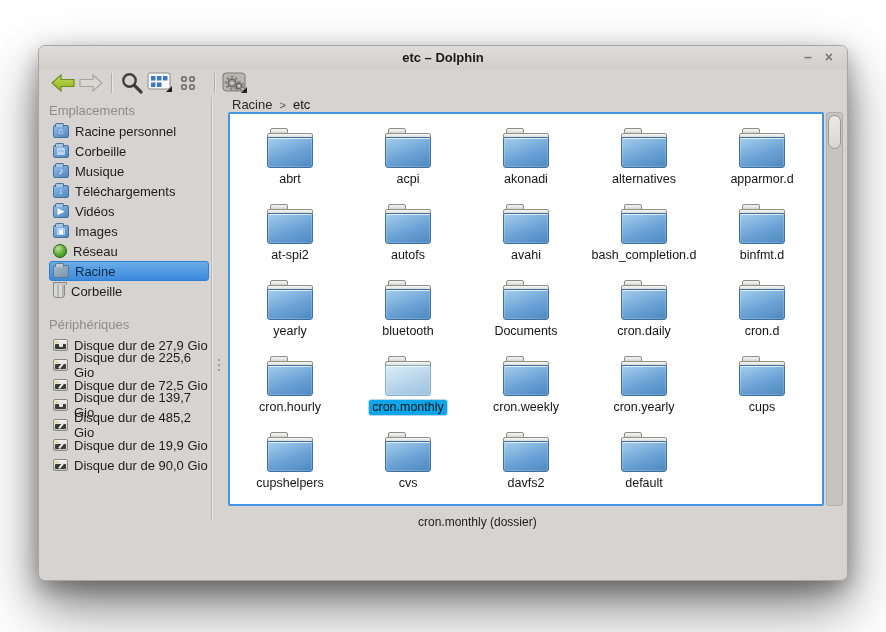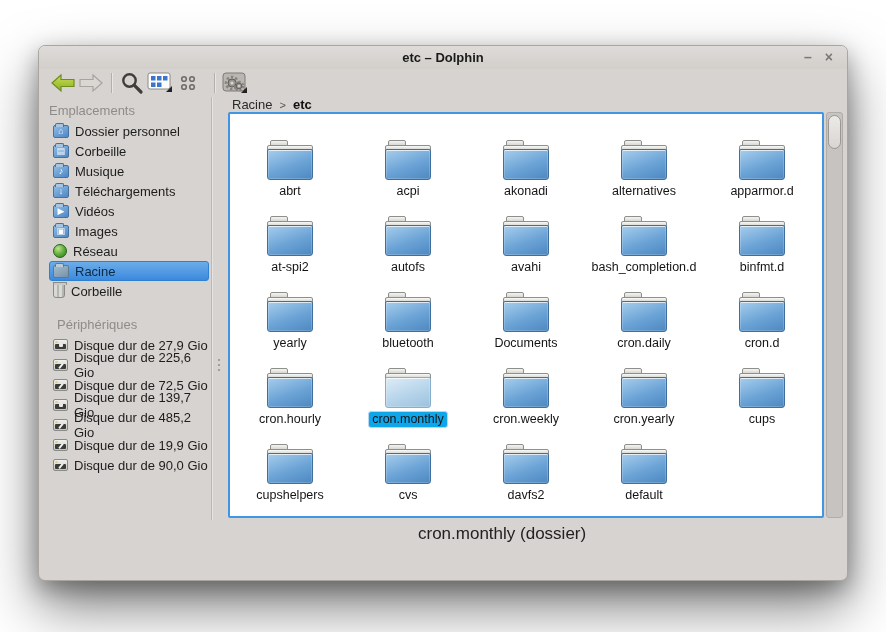--- a/index.html
+++ b/index.html
@@ -27,21 +27,21 @@
   .tsep { width: 1px; height: 20px; background: #b3b0ac; box-shadow: 1px 0 0 #e8e5e2; margin: 0 6px; }
   .gear-margin { margin-left: 12px; }
 
   
   .content { display: flex; height: 423px; }
 
   
   .sidebar { flex: 0 0 173px; padding: 4px 0 0 10px; border-right: 1px solid #bcb9b5;
     box-shadow: 1px 0 0 #e6e3e0; font-size: 13px; color: #1d1d1d; }
   .section-header { height: 20px; line-height: 20px; color: #8e8c89; }
-  .section-header.second { margin-top: 14px; margin-left: 8px; }
+  .section-header.second { margin-top: 14px; }
   ul.plist { list-style: none; }
   ul.plist li { height: 20px; display: flex; align-items: center; gap: 6px; padding-left: 3px;
     margin-right: 2px; border-radius: 3px; border: 1px solid transparent; }
   ul.plist li.selected {
     background: linear-gradient(#6cadea, #3c89dd);
     border: 1px solid #2f7fd2; color: #0e2b45;
   }
 
   
   .picon { position: relative; width: 16px; height: 13px; flex: 0 0 16px; border-radius: 2px;
@@ -74,26 +74,26 @@
   
   .splitter { flex: 0 0 16px; position: relative; }
   .splitter .dots { position: absolute; left: 6px; top: 262px; display: flex; flex-direction: column; gap: 3px; }
   .splitter .dots i { width: 2px; height: 2px; background: #8e8b88; border-radius: 50%; }
 
   
   .main { flex: 1; display: flex; flex-direction: column; padding-right: 4px; }
   .breadcrumb { height: 26px; display: flex; align-items: center; gap: 7px; padding-left: 4px;
     font-size: 13px; color: #2a2a2a; }
   .breadcrumb .sep { font-size: 11px; color: #555; }
-  .breadcrumb .current { font-weight: bold; color: #111; }
+  .breadcrumb .current { font-weight: normal; color: #111; }
 
   .viewrow { flex: 1; display: flex; }
   .view { flex: 1; background: #ffffff; border: 2px solid #4295e2; border-radius: 2px;
     display: grid; grid-template-columns: repeat(5, 118px); grid-auto-rows: 76px;
-    align-content: start; padding: 22px 0 0 1px; overflow: hidden; }
+    align-content: start; padding: 10px 0 0 1px; overflow: hidden; }
 
   .cell { display: flex; flex-direction: column; align-items: center; justify-content: flex-start; padding-top: 4px; }
   .foldericon { position: relative; width: 46px; height: 40px; }
   .foldericon .tab { position: absolute; left: 3px; top: 0; width: 18px; height: 8px;
     background: linear-gradient(#f5f5f3,#c8c8c4); border: 1px solid #8f8f89; border-radius: 2px 2px 0 0; }
   .foldericon .lid { position: absolute; left: 0; top: 5px; width: 100%; height: 7px;
     background: linear-gradient(#fafaf8,#c6c6c2); border: 1px solid #8f8f89; border-radius: 2px; }
   .foldericon .fbody { position: absolute; left: 0; top: 9px; width: 100%; height: 31px;
     background: linear-gradient(160deg, #a6cdec 0%, #6ba3d6 55%, #4d88c0 100%);
     border: 1px solid #3f6f9f; border-radius: 2px 2px 3px 3px;
@@ -104,21 +104,21 @@
     border-color: #86aecd; }
   .cell.hovered .flabel { background: #0ea5e9; border-color: #b9d8ef; }
 
   
   .scrollbar { flex: 0 0 17px; margin-left: 2px; background: linear-gradient(90deg,#c3bfbc,#cec Bc8); 
     background: #c7c3c0; border: 1px solid #b1ada9; border-radius: 3px; position: relative; }
   .scrollthumb { position: absolute; left: 1px; right: 1px; top: 2px; height: 34px;
     background: linear-gradient(#eceae7,#d8d5d2); border: 1px solid #9a9793; border-radius: 7px; }
 
   
-  .statusbar { height: 34px; line-height: 32px; padding-left: 190px; font-size: 17px; color: #222; }
+  .statusbar { height: 34px; line-height: 32px; padding-left: 190px; font-size: 12px; color: #222; }
 
   .caret { fill: #222; }
 </style>
 </head>
 <body>
 
 <div class="window">
 
   <div class="titlebar">
     <span class="title">etc – Dolphin</span>
@@ -187,21 +187,21 @@
   </div>
 
   <div class="content">
     <div class="sidebar">
       <div class="section-header">Emplacements</div>
       <ul class="plist">
   <li>
     <span class="picon kind-folder">
               <span class="pglyph">⌂</span>
             </span>
-    <span class="plabel">Dossier personnel</span>
+    <span class="plabel">Racine personnel</span>
   </li>
 
   <li>
     <span class="picon kind-folder">
               <span class="pglyph">▤</span>
             </span>
     <span class="plabel">Corbeille</span>
   </li>
 
   <li>

